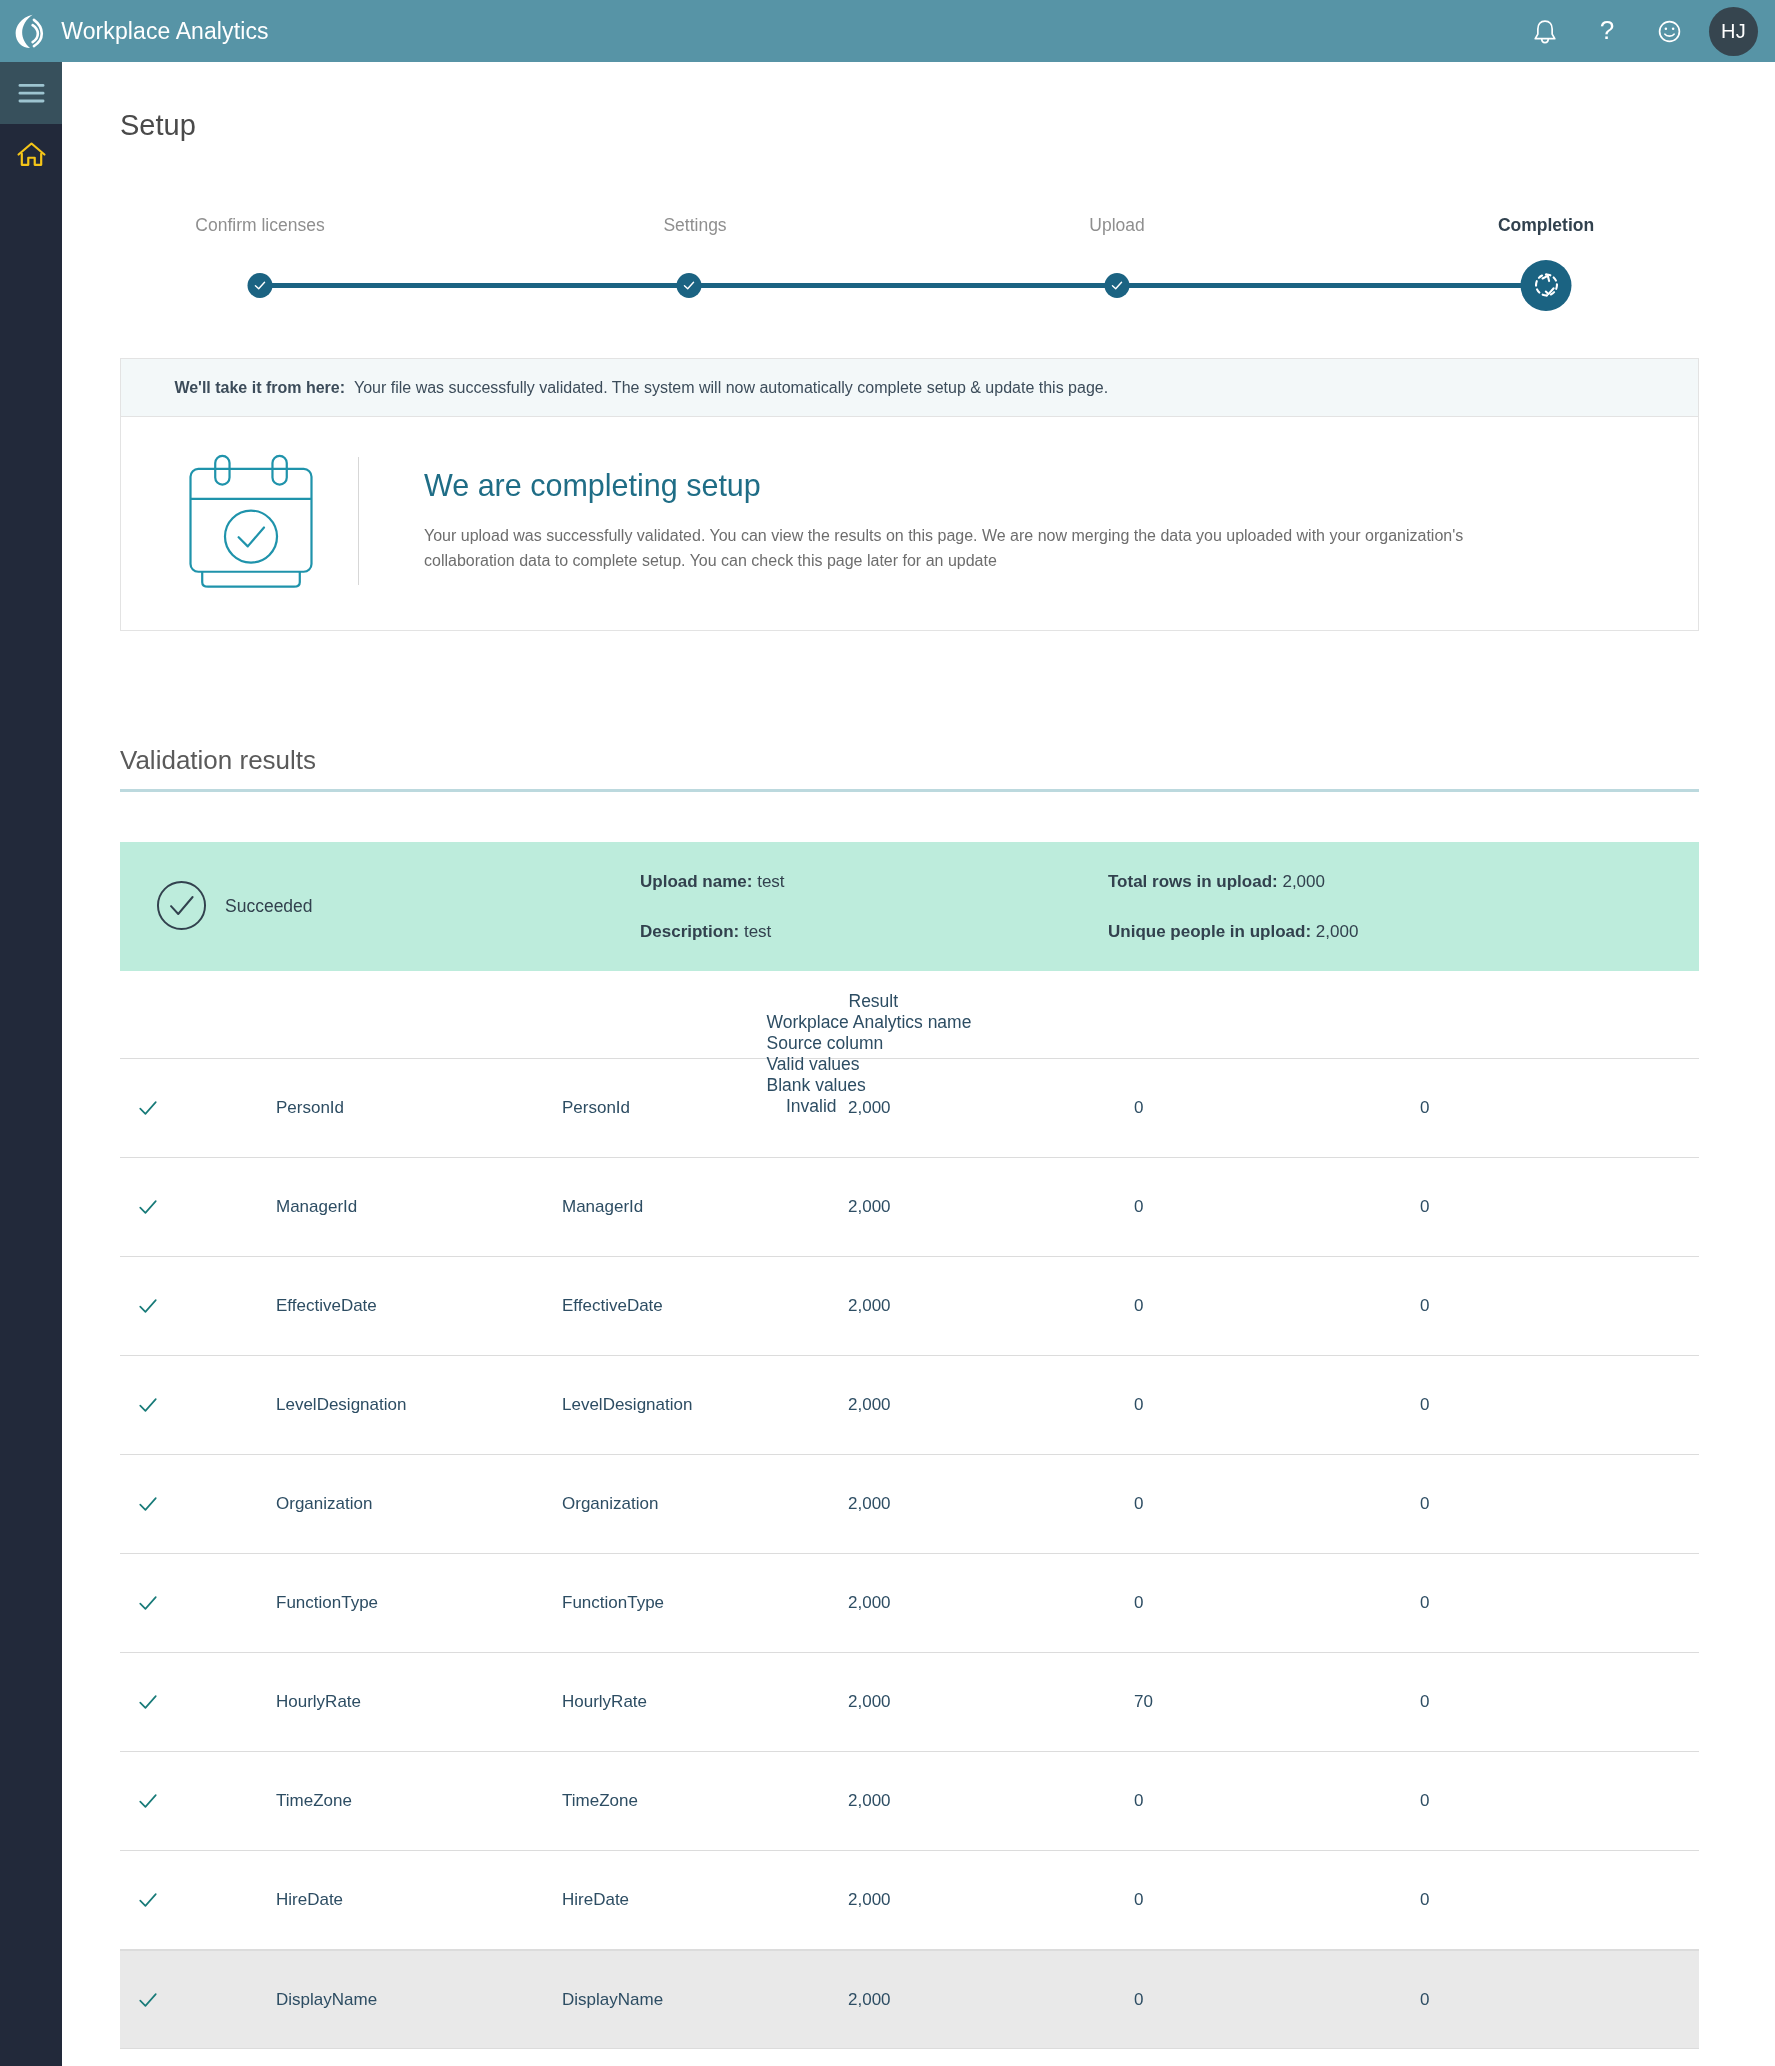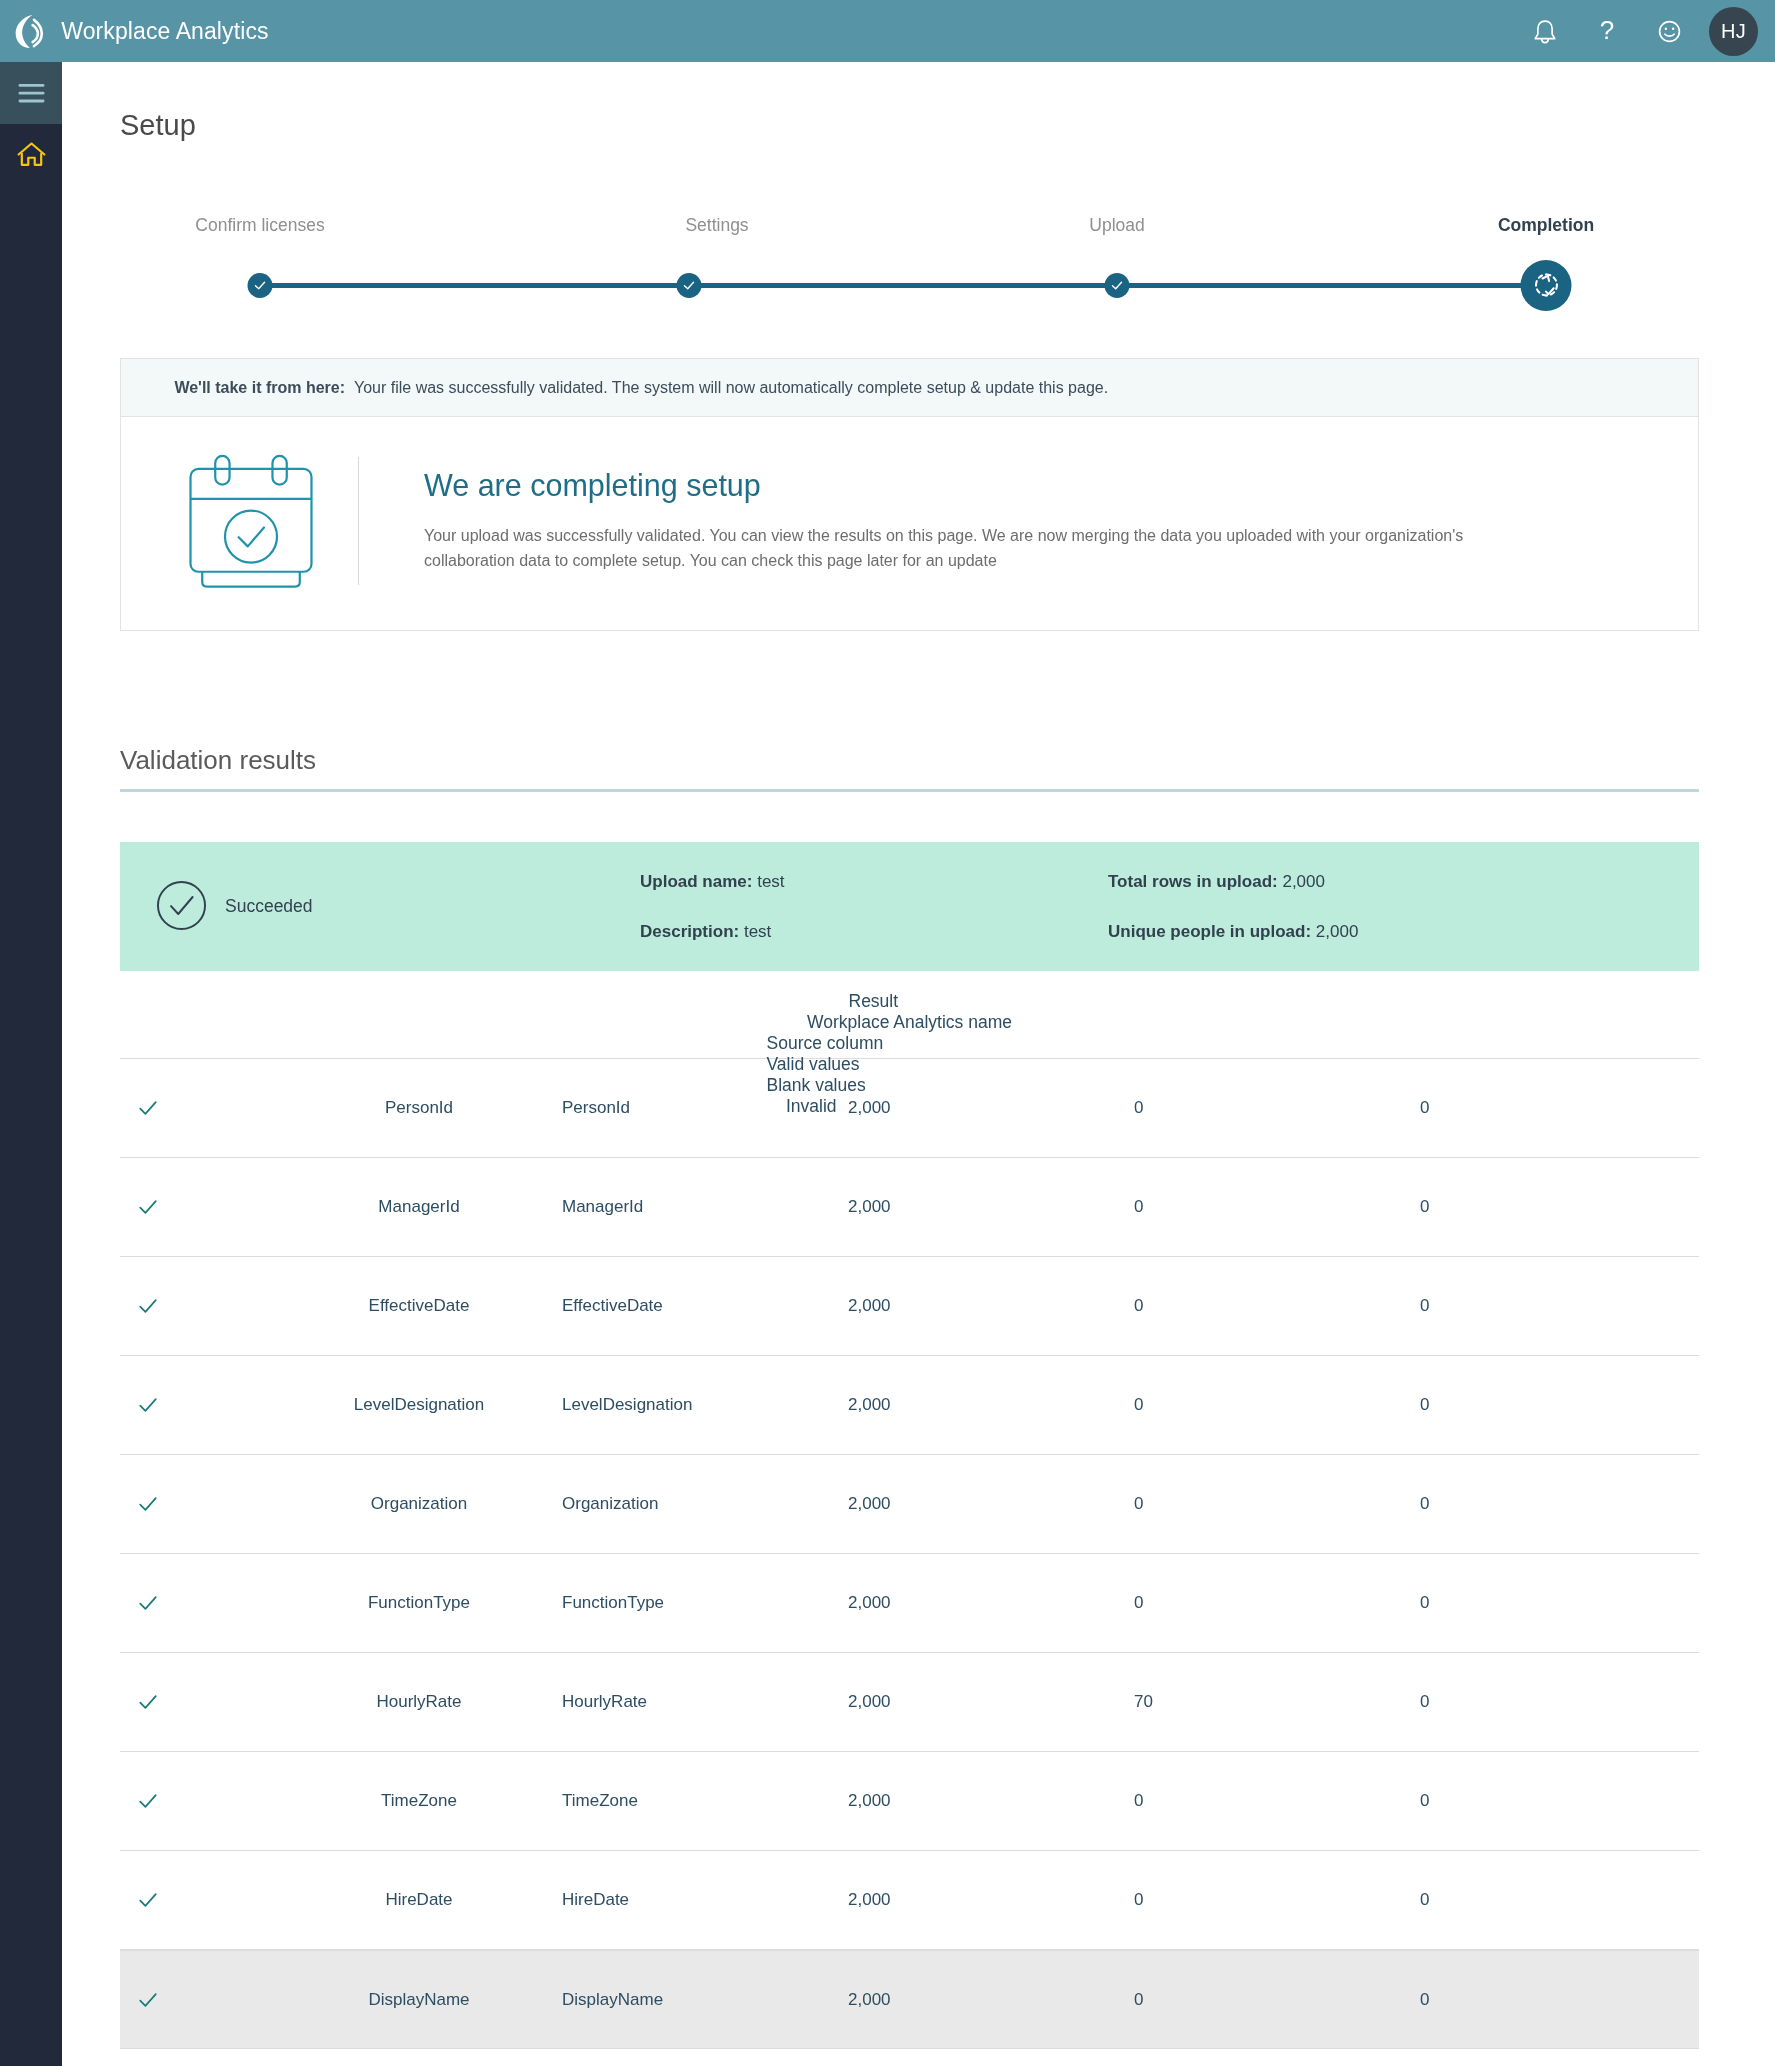--- a/index.html
+++ b/index.html
@@ -261,21 +261,21 @@
     color: #2d4d63;
     font-size: 17.5px;
   }
   .trow.shaded { background: #e9e9e9; border-top: 1.3px solid #dcdcdc; }
   .tc {
     font-size: 17px;
     color: #2d4d63;
     flex: 0 0 auto;
   }
   .tc-result { width: 156px; padding-left: 17px; }
-  .tc-waname { width: 286px; text-align: center; }
+  .tc-waname { width: 286px; }
   .tc-source { width: 286px; }
   .tc-valid  { width: 286px; }
   .tc-blank  { width: 286px; }
   .tc-invalid{ width: 247px; }
 
   .chk { display: block; }
 </style>
 </head>
 <body>
 
@@ -341,21 +341,21 @@
   <div class="stepper">
     <div class="step-track" style="left:140px; width:1286px;"></div>
 
     <span class="step-label" style="left:140px;">Confirm licenses</span>
     <span class="step-dot" style="left:140px;">
       <svg width="13" height="13" viewBox="0 0 20 20">
           <path d="M3 10.5 L8 15 L17 5" fill="none" stroke="#ffffff" stroke-width="2.2" stroke-linecap="round" stroke-linejoin="round"></path>
         </svg>
     </span>
 
-    <span class="step-label" style="left:597px;">Settings</span>
+    <span class="step-label" style="left:575px;">Settings</span>
     <span class="step-dot" style="left:569px;">
       <svg width="13" height="13" viewBox="0 0 20 20">
           <path d="M3 10.5 L8 15 L17 5" fill="none" stroke="#ffffff" stroke-width="2.2" stroke-linecap="round" stroke-linejoin="round"></path>
         </svg>
     </span>
 
     <span class="step-label" style="left:997px;">Upload</span>
     <span class="step-dot" style="left:997px;">
       <svg width="13" height="13" viewBox="0 0 20 20">
           <path d="M3 10.5 L8 15 L17 5" fill="none" stroke="#ffffff" stroke-width="2.2" stroke-linecap="round" stroke-linejoin="round"></path>

